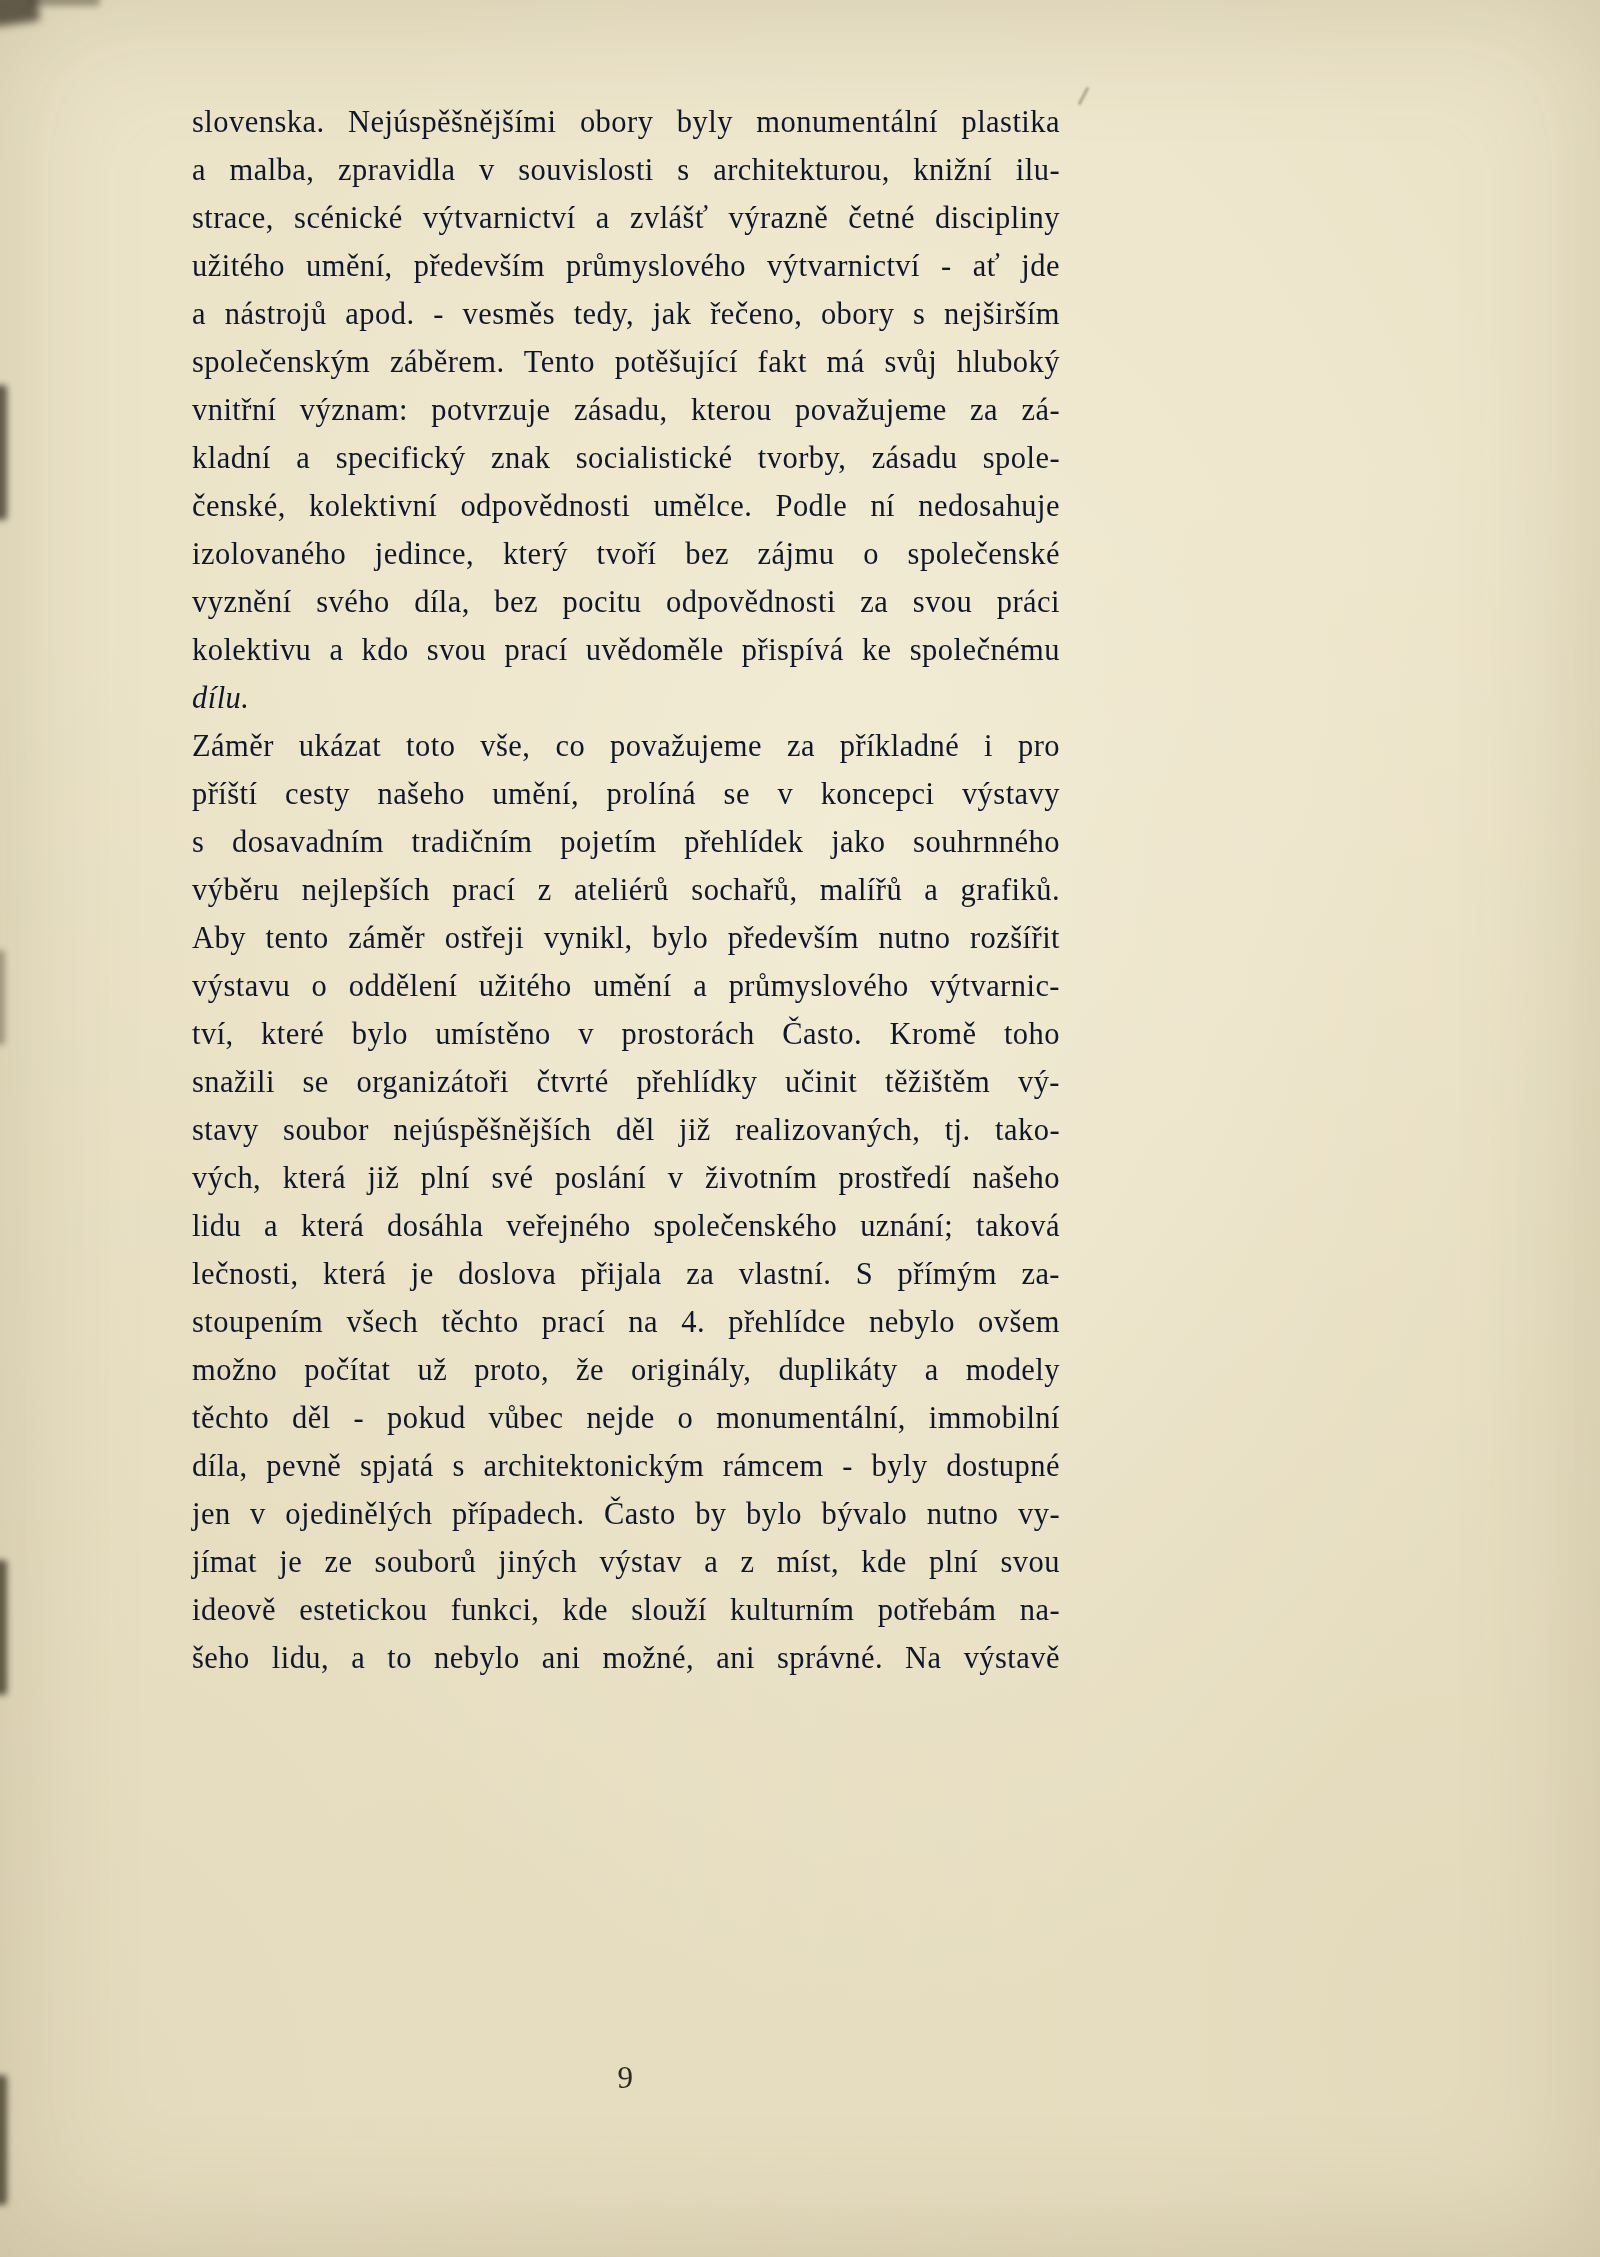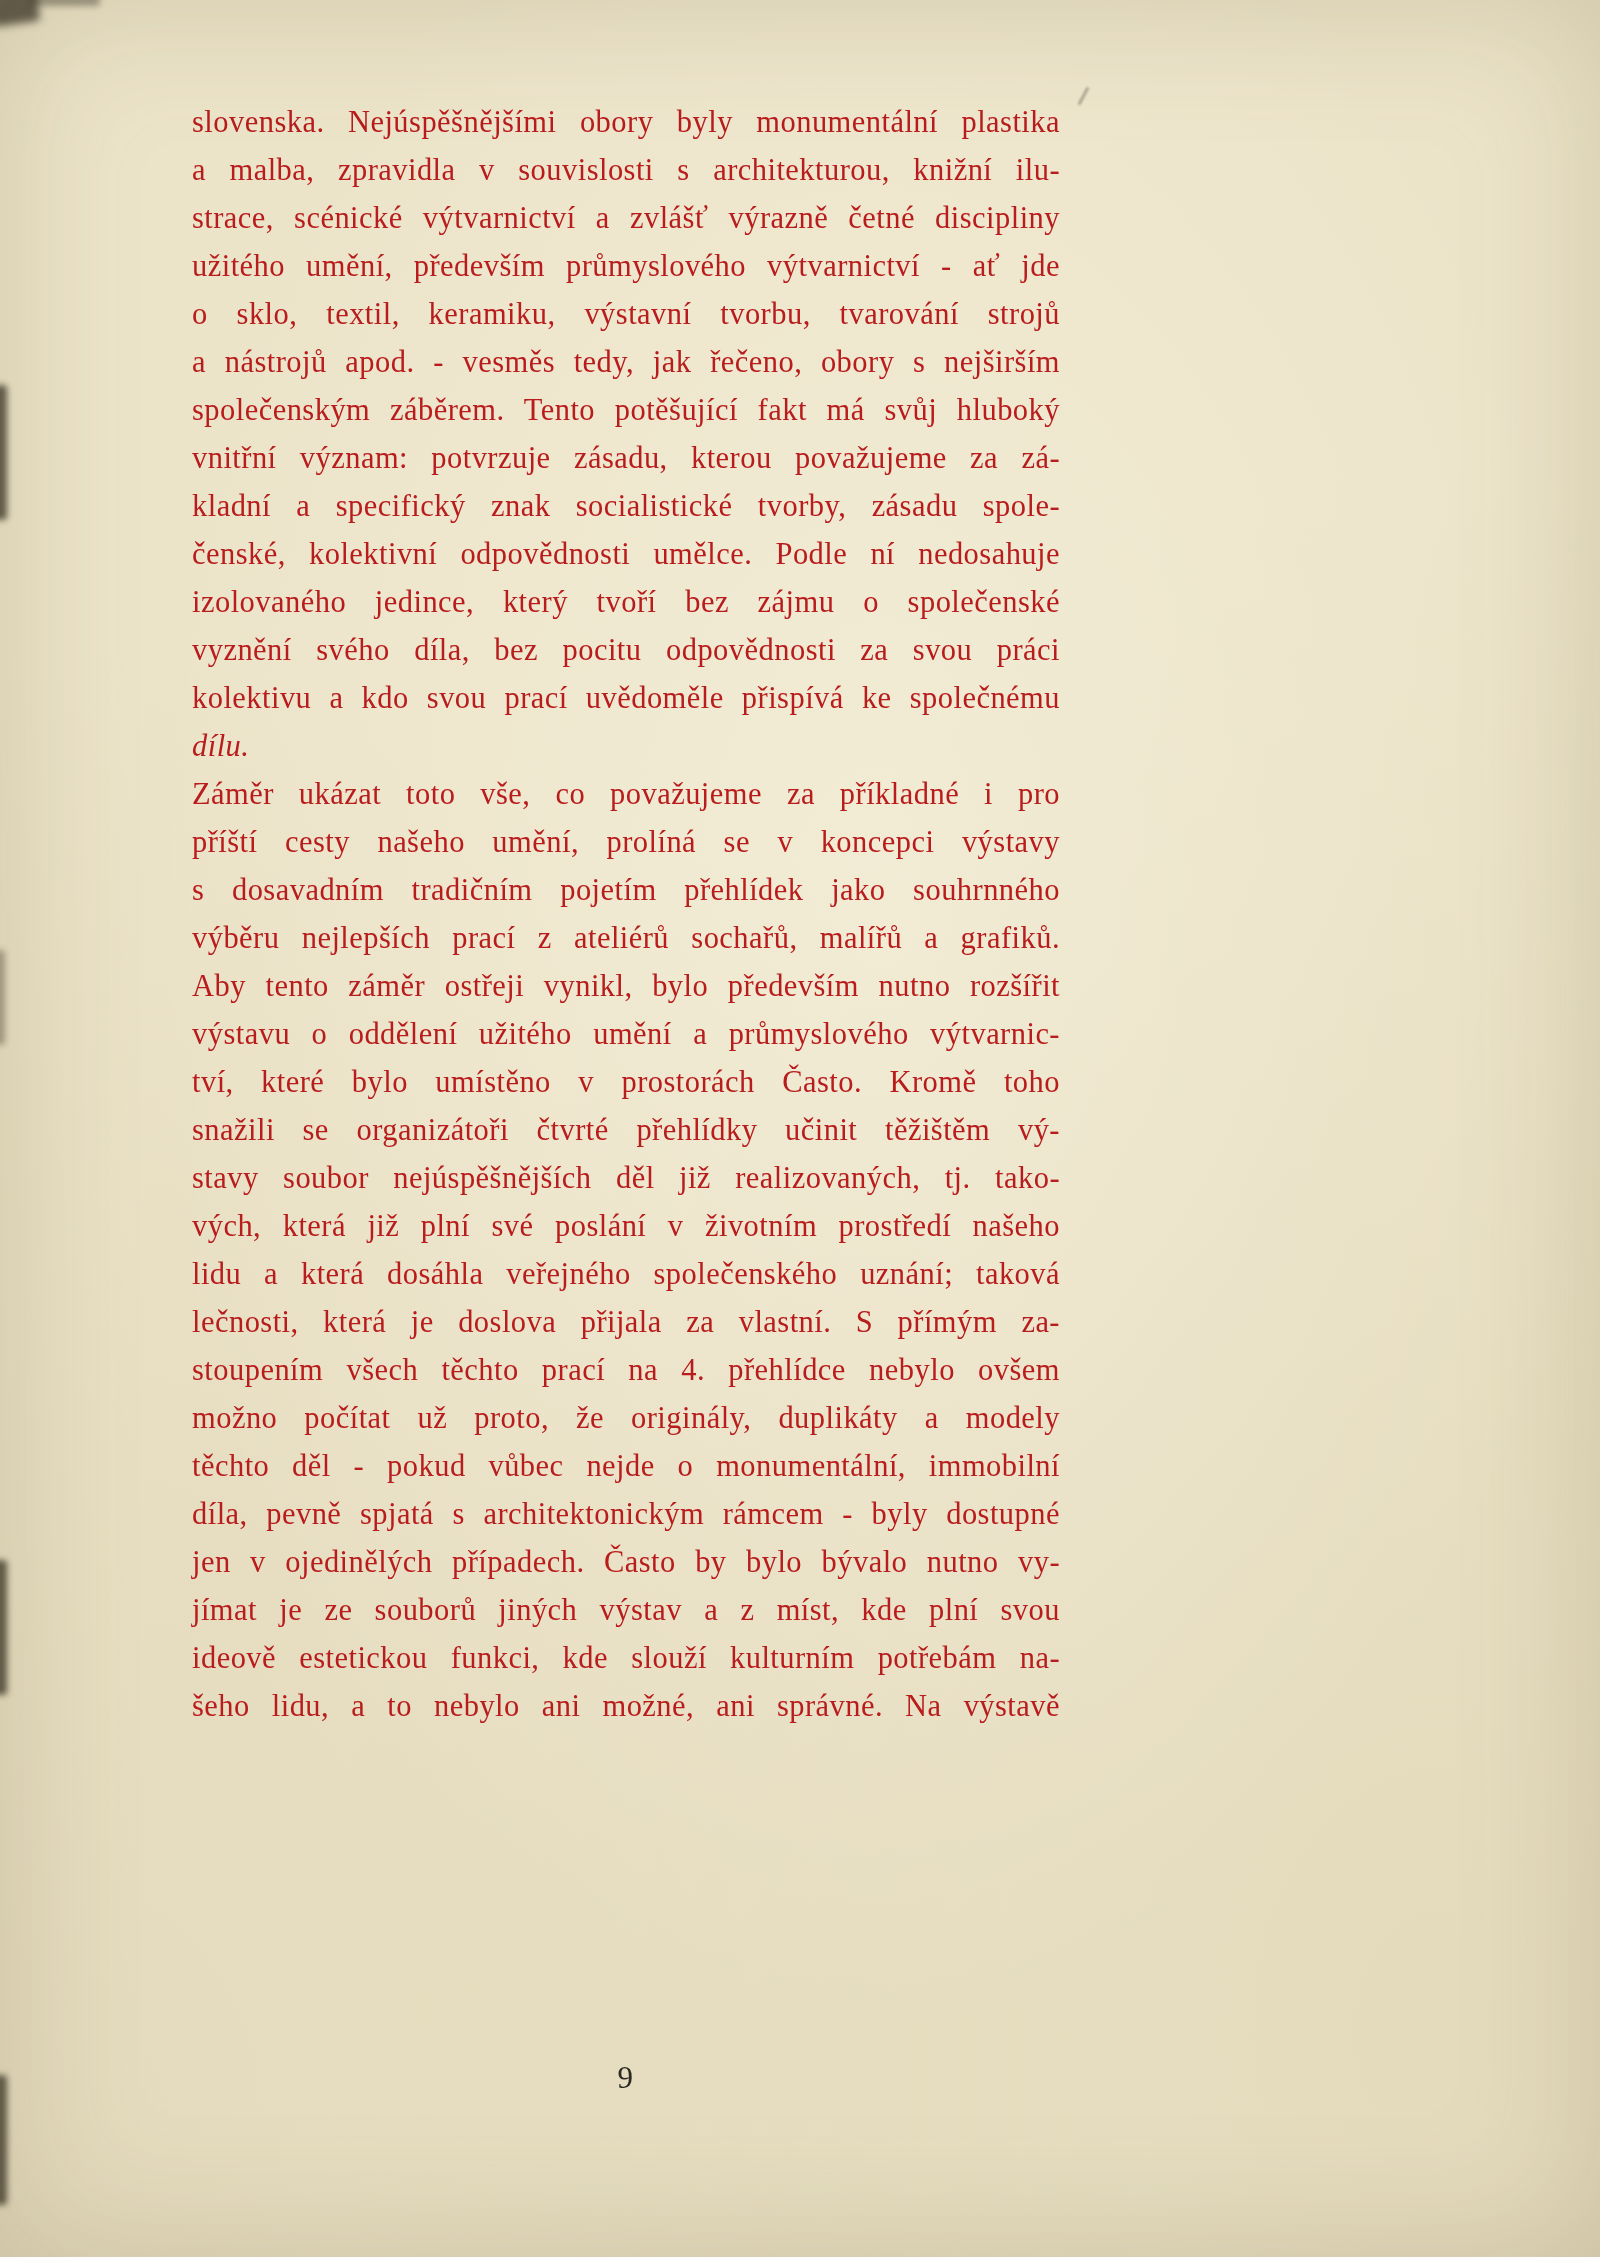--- a/index.html
+++ b/index.html
@@ -45,21 +45,21 @@
   .artifact.e4 { left: -6px; top: 2075px; width: 13px; height: 130px; }
   .artifact.speck {
     left: 1082px; top: 86px; width: 3px; height: 20px;
     opacity: 0.45; transform: rotate(28deg); filter: blur(1px);
   }
   .text-block {
     position: absolute;
     left: 192px;
     top: 98px;
     width: 868px;
-    color: #b91c1c;
+    color: #0f172a;
     font-size: 30.5px;
     line-height: 48px;
     letter-spacing: 0.015em;
   }
   .para { margin: 0; }
   .line {
     display: block;
     text-align: justify;
     text-align-last: justify;
   }
@@ -88,21 +88,20 @@
   <div class="artifact e4"></div>
   <div class="artifact speck"></div>
 
   <main class="text-block">
 
     <p class="para">
       <span class="line">slovenska. Nejúspěšnějšími obory byly monumentální plastika</span>
       <span class="line">a malba, zpravidla v souvislosti s architekturou, knižní ilu-</span>
       <span class="line">strace, scénické výtvarnictví a zvlášť výrazně četné discipliny</span>
       <span class="line">užitého umění, především průmyslového výtvarnictví - ať jde</span>
-      <span class="line">o sklo, textil, keramiku, výstavní tvorbu, tvarování strojů</span>
       <span class="line">a nástrojů apod. - vesměs tedy, jak řečeno, obory s nejširším</span>
       <span class="line">společenským záběrem. Tento potěšující fakt má svůj hluboký</span>
       <span class="line">vnitřní význam: potvrzuje zásadu, kterou považujeme za zá-</span>
       <span class="line">kladní a specifický znak socialistické tvorby, zásadu spole-</span>
       <span class="line">čenské, kolektivní odpovědnosti umělce. Podle ní nedosahuje</span>
       <span class="line">izolovaného jedince, který tvoří bez zájmu o společenské</span>
       <span class="line">vyznění svého díla, bez pocitu odpovědnosti za svou práci</span>
       <span class="line">kolektivu a kdo svou prací uvědoměle přispívá ke společnému</span>
       <span class="line para-end">dílu.</span>
     </p>

